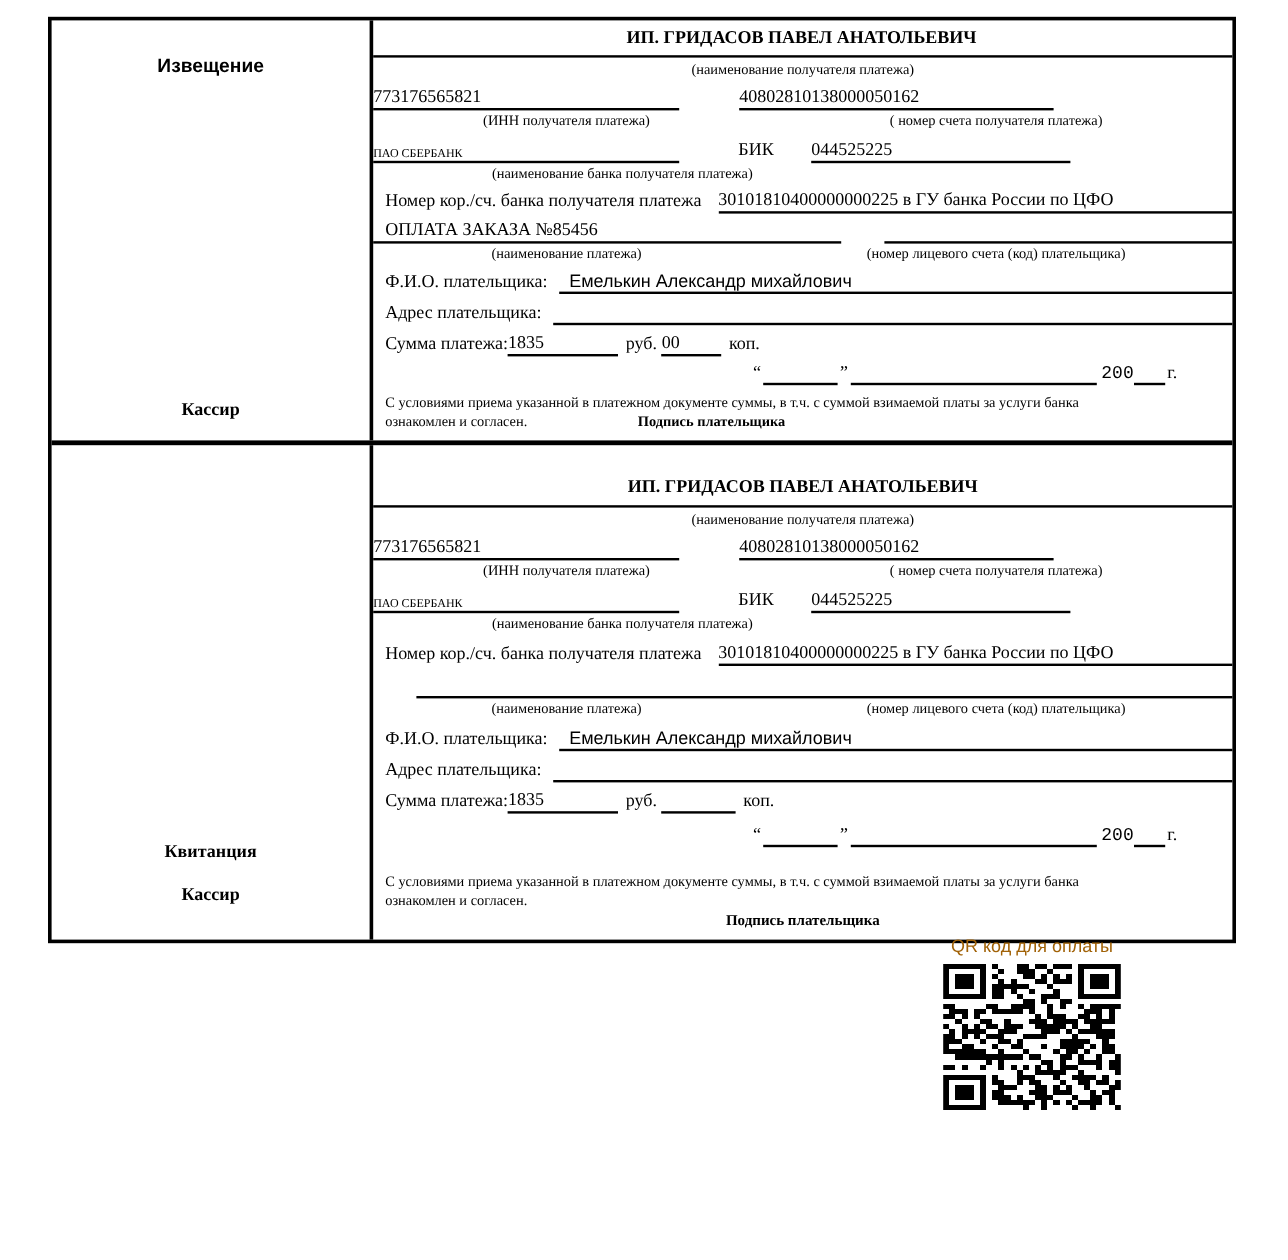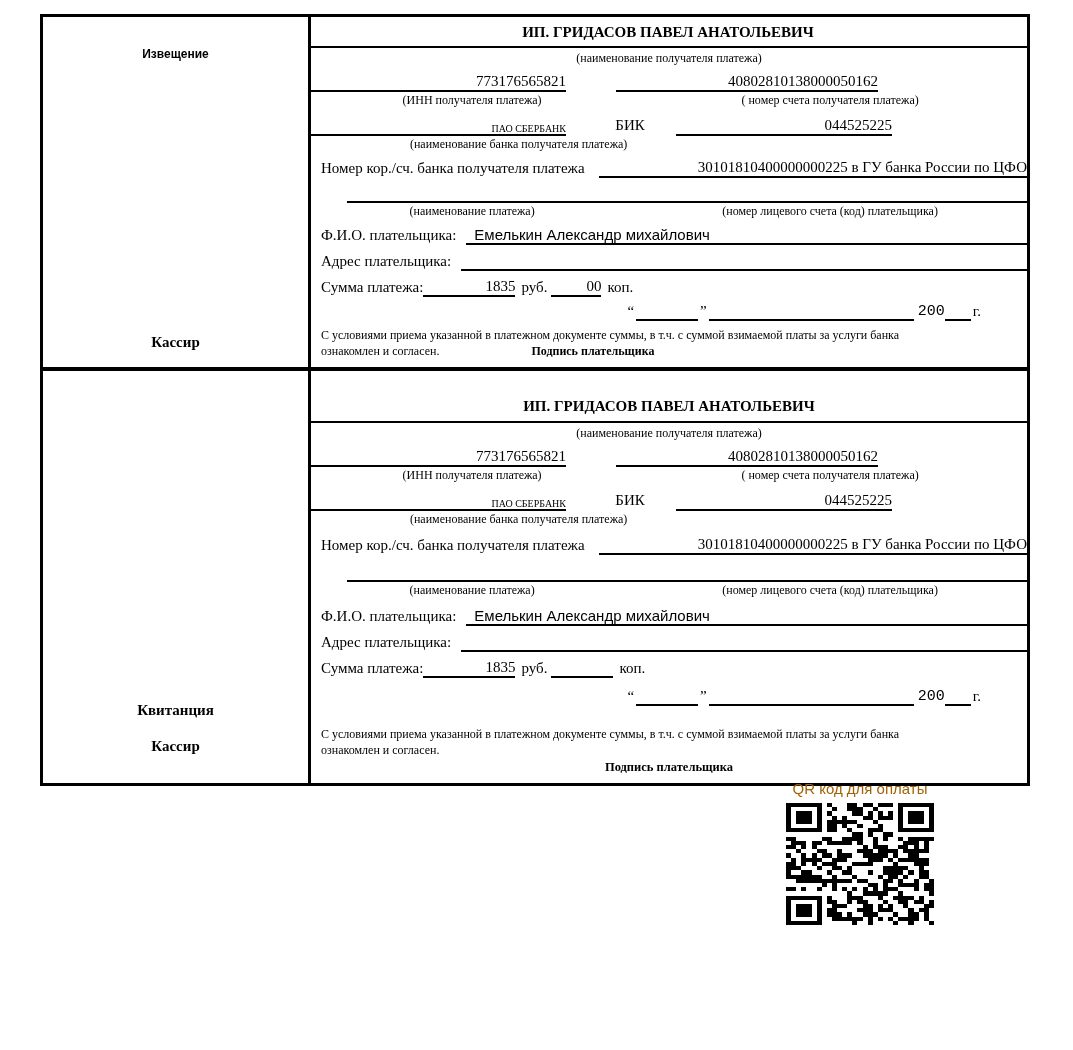--- a/index.html
+++ b/index.html
@@ -14,21 +14,21 @@
   }
   .section { display: flex; align-items: stretch; }
   .section.first { border-bottom: 4px solid #000; }
   .left-cell {
     width: 268px; flex: 0 0 268px; border-right: 3px solid #000; position: relative;
   }
   .right-cell { flex: 1; position: relative; padding: 4px 0 8px 0; min-width: 0; }
 
   .notice-label {
     margin-top: 30px; text-align: center;
-    font-family: "Liberation Sans", sans-serif; font-weight: bold; font-size: 12px;
+    font-family: "Liberation Sans", sans-serif; font-weight: bold; font-size: 16px;
   }
   .cashier-abs { position: absolute; width: 100%; text-align: center; font-weight: bold; font-size: 15px; }
   .cashier-s1 { bottom: 16px; }
   .receipt-label { bottom: 64px; }
   .cashier-s2 { bottom: 28px; }
   .bleed { padding: 0; }
 
   
   .header-block { border-bottom: 2px solid #000; padding: 2px 10px 3px 8px; }
   .logo-line { display: flex; align-items: flex-start; height: 24px; }
@@ -38,21 +38,21 @@
   .bank-logo-tagline { width: 34px; height: 3px; background: #19744a; opacity: 0.75; margin-top: 1px; }
   .form-no { margin-left: auto; margin-right: 180px; font-weight: bold; font-style: italic; font-size: 15px; }
   .recipient-title { text-align: center; font-weight: bold; font-size: 15px; padding: 1px 0 2px 0; }
   .header-block2 { border-bottom: 2px solid #000; padding: 22px 10px 4px 10px; }
 
   .small-label { font-size: 12px; text-align: center; line-height: 16px; }
   .two-col-labels { display: flex; }
   .two-col-labels .c1 { width: 45%; text-align: center; }
   .two-col-labels .c2 { width: 55%; text-align: center; }
 
-  .u { display: inline-block; border-bottom: 2px solid #000; text-align: right; vertical-align: bottom; padding-left: 24px; }
+  .u { display: inline-block; border-bottom: 2px solid #000; text-align: left; vertical-align: bottom; }
 
   .vals-row { display: flex; align-items: flex-end; height: 26px; font-size: 15px; }
   .vals-row .f-inn { width: 255px; }
   .vals-row .gap1 { width: 50px; }
   .vals-row .f-acc { width: 262px; }
 
   .bank-row { display: flex; align-items: flex-end; height: 28px; font-size: 15px; }
   .bank-row .f-bank { width: 255px; font-size: 10px; }
   .bank-row .bik-lab { margin-left: 36px; width: 56px; text-align: center; padding-bottom: 2px; }
   .bank-row .f-bik { margin-left: 18px; width: 216px; }
@@ -130,20 +130,21 @@
       </div>
 
       <div class="small-label" style="width:58%;">(наименование банка получателя платежа)</div>
 
       <div class="corr-row bleed">
         <span class="corr-lab">Номер кор./сч. банка получателя платежа</span>
         <span class="u f-corr">30101810400000000225 в ГУ банка России по ЦФО</span>
       </div>
 
       <div class="purpose-row bleed">
+        <span class="u f-purpose">ОПЛАТА ЗАКАЗА №85456</span>
         <span class="u f-blank"></span>
       </div>
 
       <div class="two-col-labels small-label">
         <span class="c1">(наименование платежа)</span>
         <span class="c2">(номер лицевого счета (код) плательщика)</span>
       </div>
 
       <div class="fio-row bleed">
         <span class="lab">Ф.И.О. плательщика:</span>

